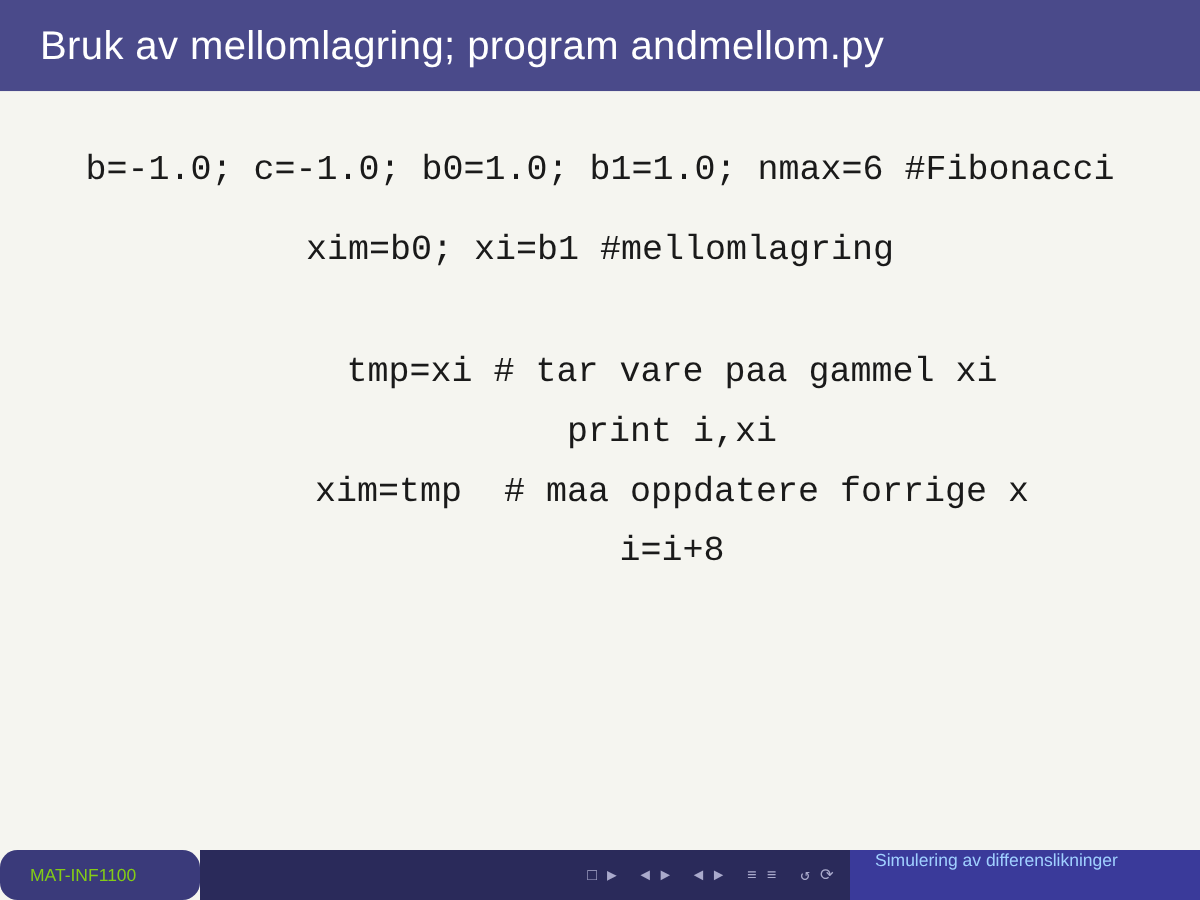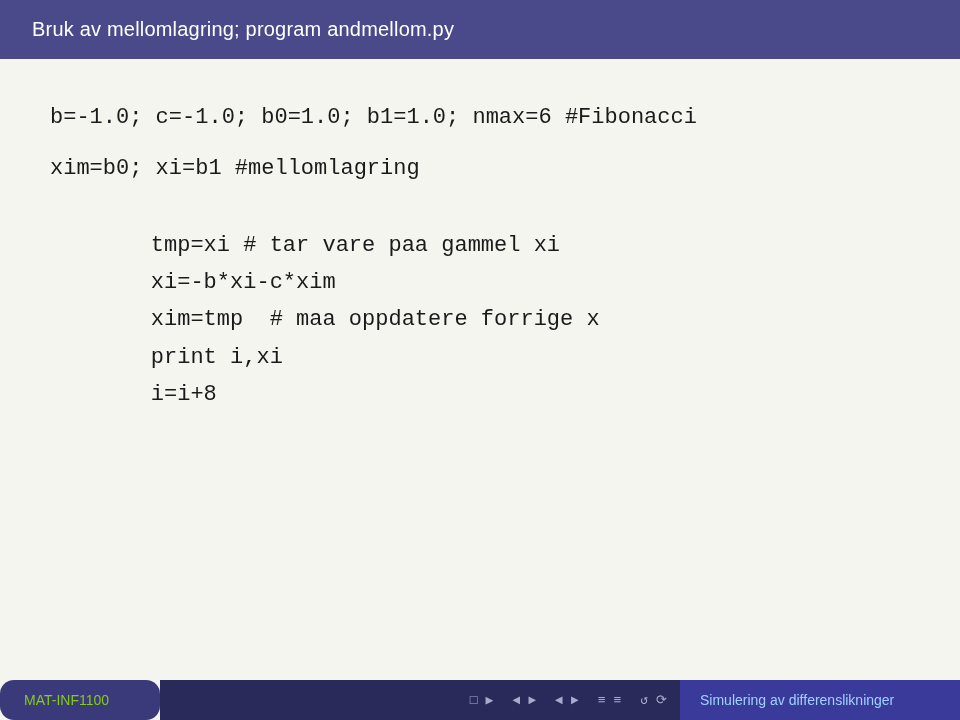--- a/index.html
+++ b/index.html
@@ -17,39 +17,40 @@
       display: flex;
       flex-direction: column;
     }
 
     
     .header-bar {
       background: #4a4a8a;
       color: #ffffff;
       padding: 18px 32px;
       font-family: sans-serif;
-      font-size: 20px;
+      font-size: 32px;
       font-weight: 400;
       letter-spacing: 0.01em;
       flex-shrink: 0;
     }
 
     
     .main-content {
       flex: 1;
       padding: 40px 50px 20px 50px;
       background: #f5f5f0;
       overflow: hidden;
     }
 
     .code-block {
       font-family: 'Courier New', Courier, monospace;
-      font-size: 22px;
+      font-size: 28px;
       line-height: 1.7;
       color: #1a1a1a;
+      text-align: center;
     }
 
     .code-line {
       display: block;
       white-space: pre;
     }
 
     .indent-1 {
       padding-left: 48px;
     }
@@ -89,21 +90,20 @@
       justify-content: flex-end;
     }
 
     .footer-right {
       background: #3a3a9a;
       color: #a0d0ff;
       font-family: sans-serif;
       font-size: 14px;
       padding: 0 20px;
       display: flex;
-      align-items: center;
       min-width: 280px;
     }
 
     .nav-arrows {
       display: flex;
       align-items: center;
       gap: 2px;
     }
 
     .nav-symbol {
@@ -138,25 +138,24 @@
 
 
     <span class="blank-line"></span>
 
 
     <span class="blank-line"></span>
 
 
     <span class="code-line indent-1">    tmp=xi # tar vare paa gammel xi</span>
 
-    <span class="code-line indent-1">    xi=-b*xi-c*xim</span>
+
+    <span class="code-line indent-1">    print i,xi</span>
 
     <span class="code-line indent-1">    xim=tmp  # maa oppdatere forrige x</span>
-
-    <span class="code-line indent-1">    print i,xi</span>
 
     <span class="code-line indent-1">    i=i+8</span>
 
   </div>
 </div>
 
 <div class="footer">
   <div class="footer-left">
     <span>MAT-INF1100</span>
   </div>

